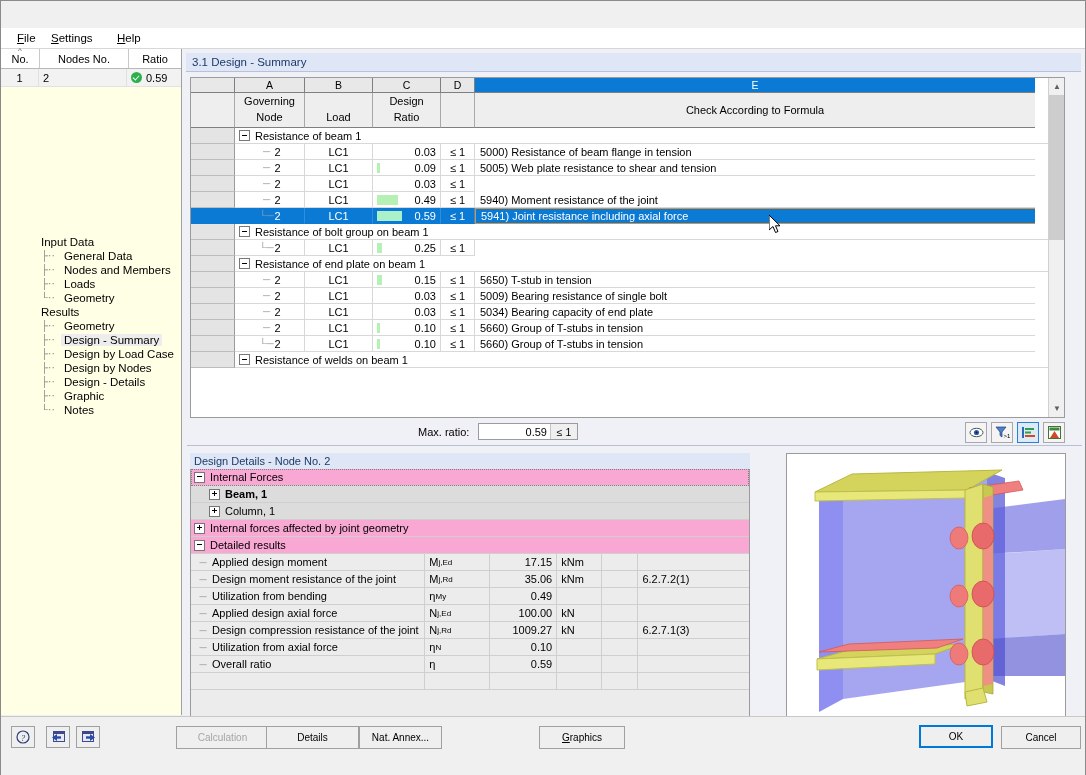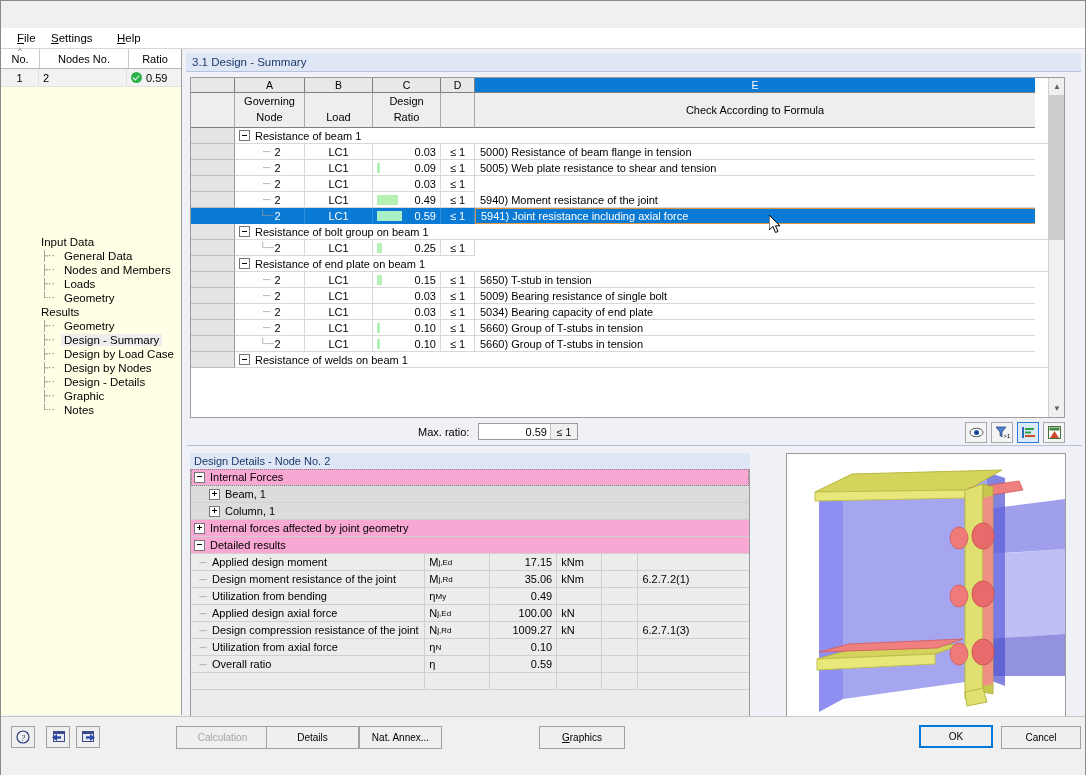--- a/index.html
+++ b/index.html
@@ -452,21 +452,21 @@
     <div class="dd-wrap">
       <div class="dd-title">Design Details  -  Node No. 2</div>
       <div class="dd-table" id="dd-body">
           <div class="dd-row hdr dot">
             <div class="dd-full" style="padding-left: 3px;">
               <span class="exp-box"></span>
               <span>Internal Forces</span>
             </div>
           </div>
           <div class="dd-row sub">
-            <div class="dd-full" style="padding-left: 18px;">
+            <div class="dd-full" style="padding-left: 18px; font-weight: bold;">
               <span class="exp-box plus"></span>
               <span>Beam, 1</span>
             </div>
           </div>
           <div class="dd-row sub">
             <div class="dd-full" style="padding-left: 18px;">
               <span class="exp-box plus"></span>
               <span>Column, 1</span>
             </div>
           </div>

